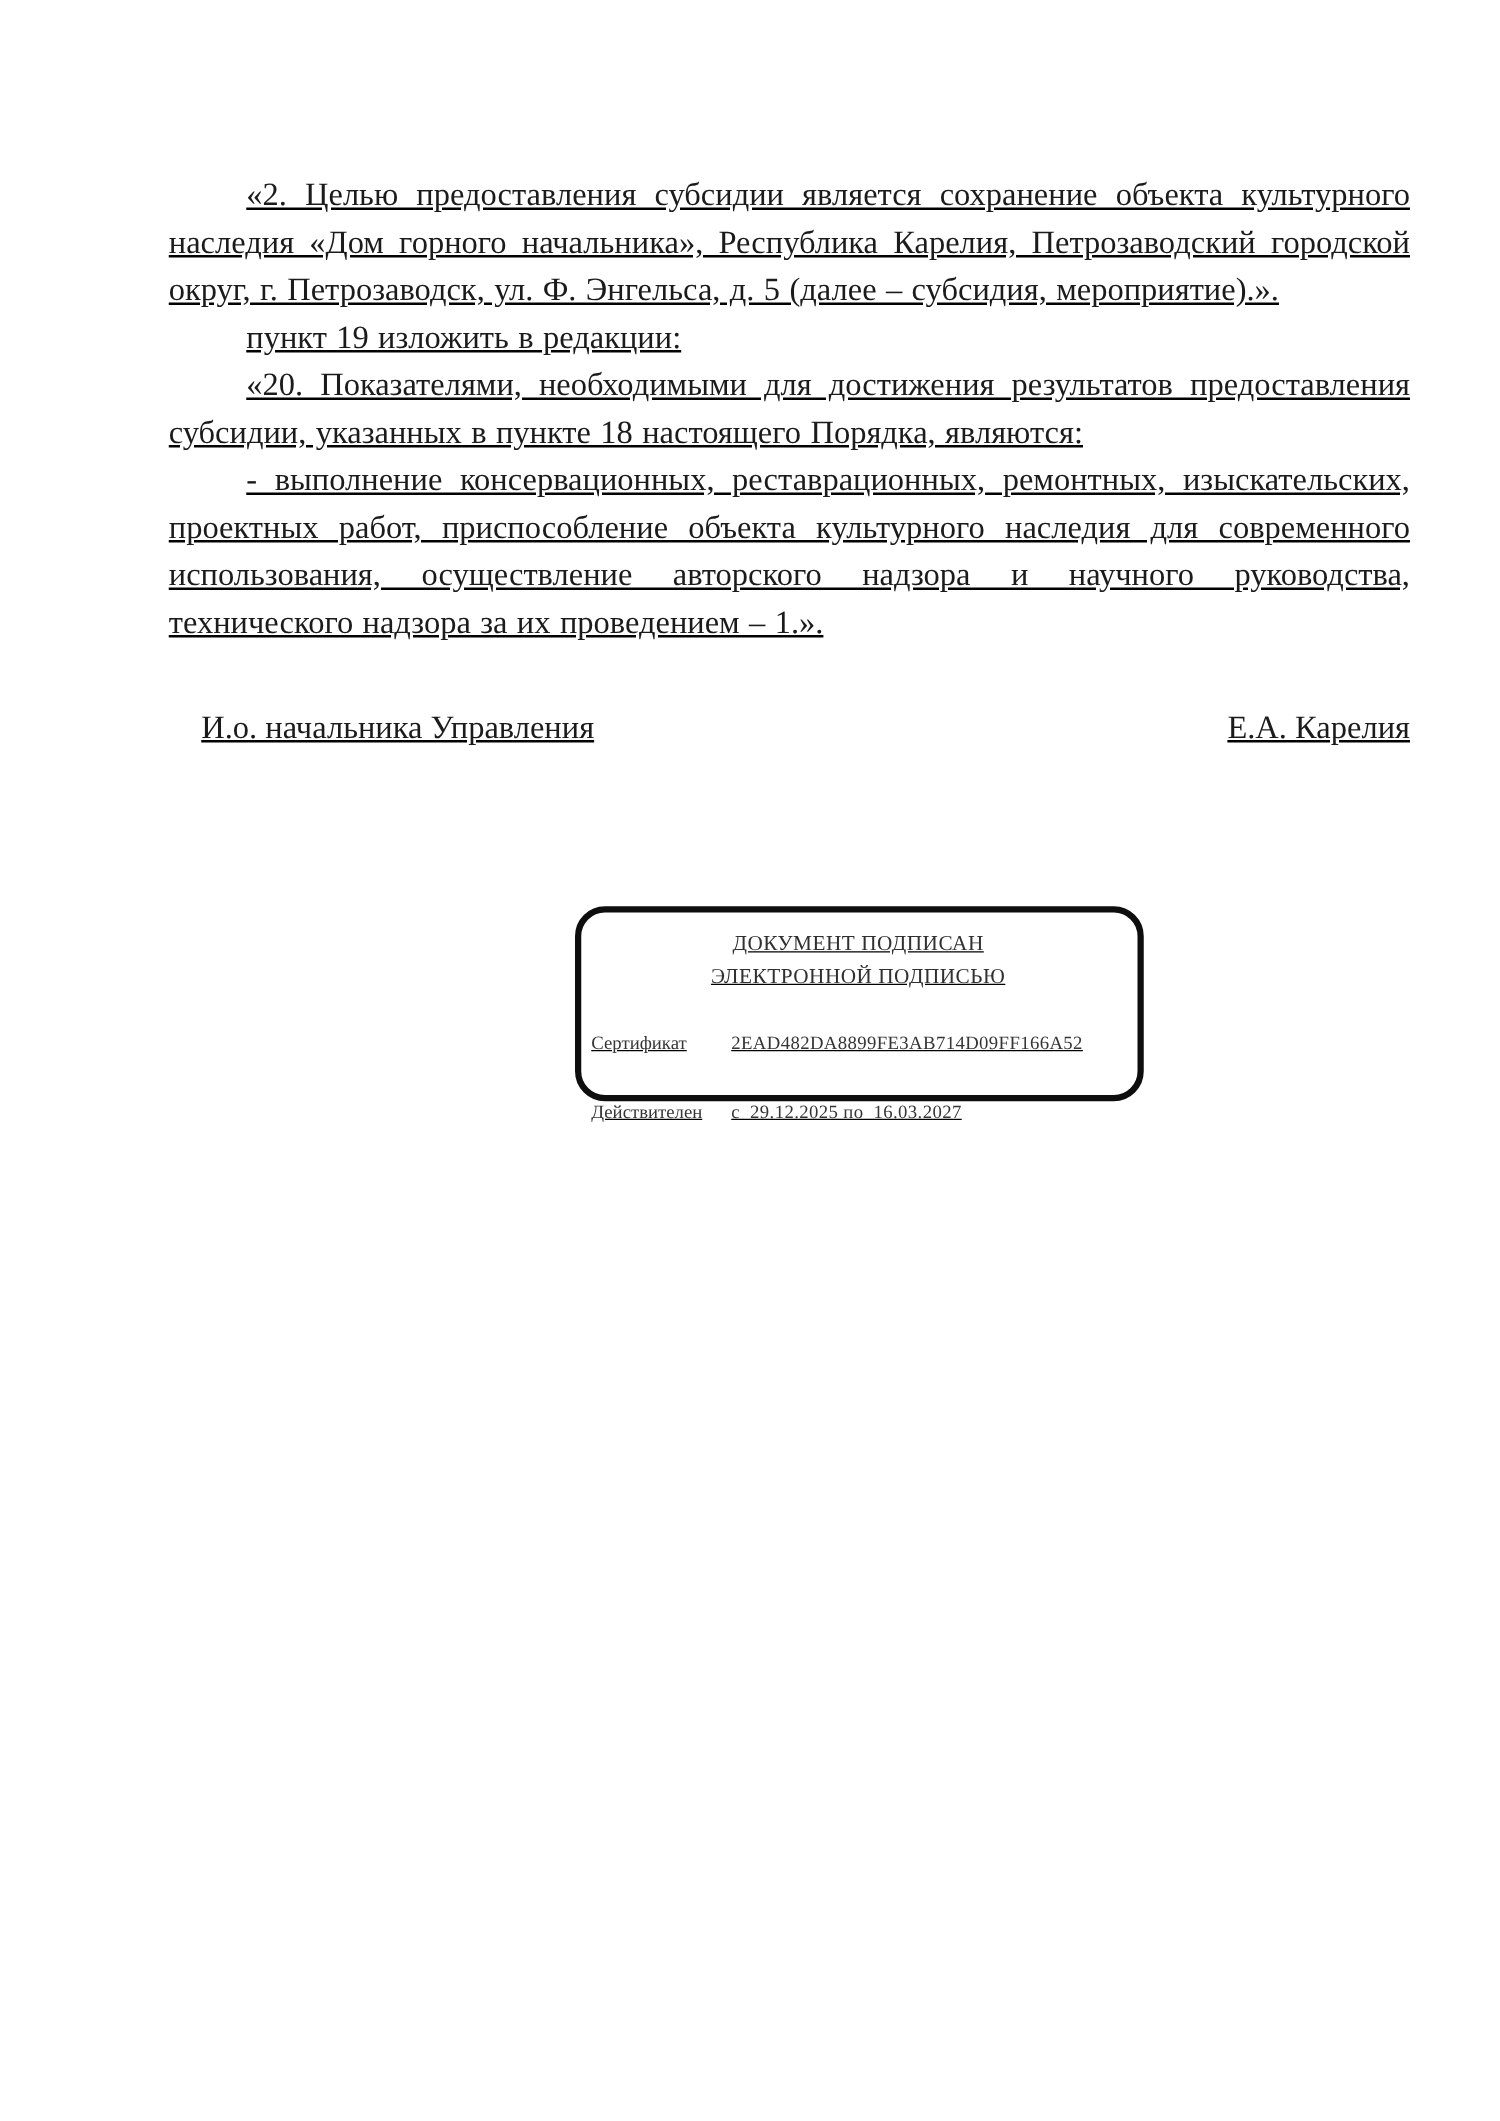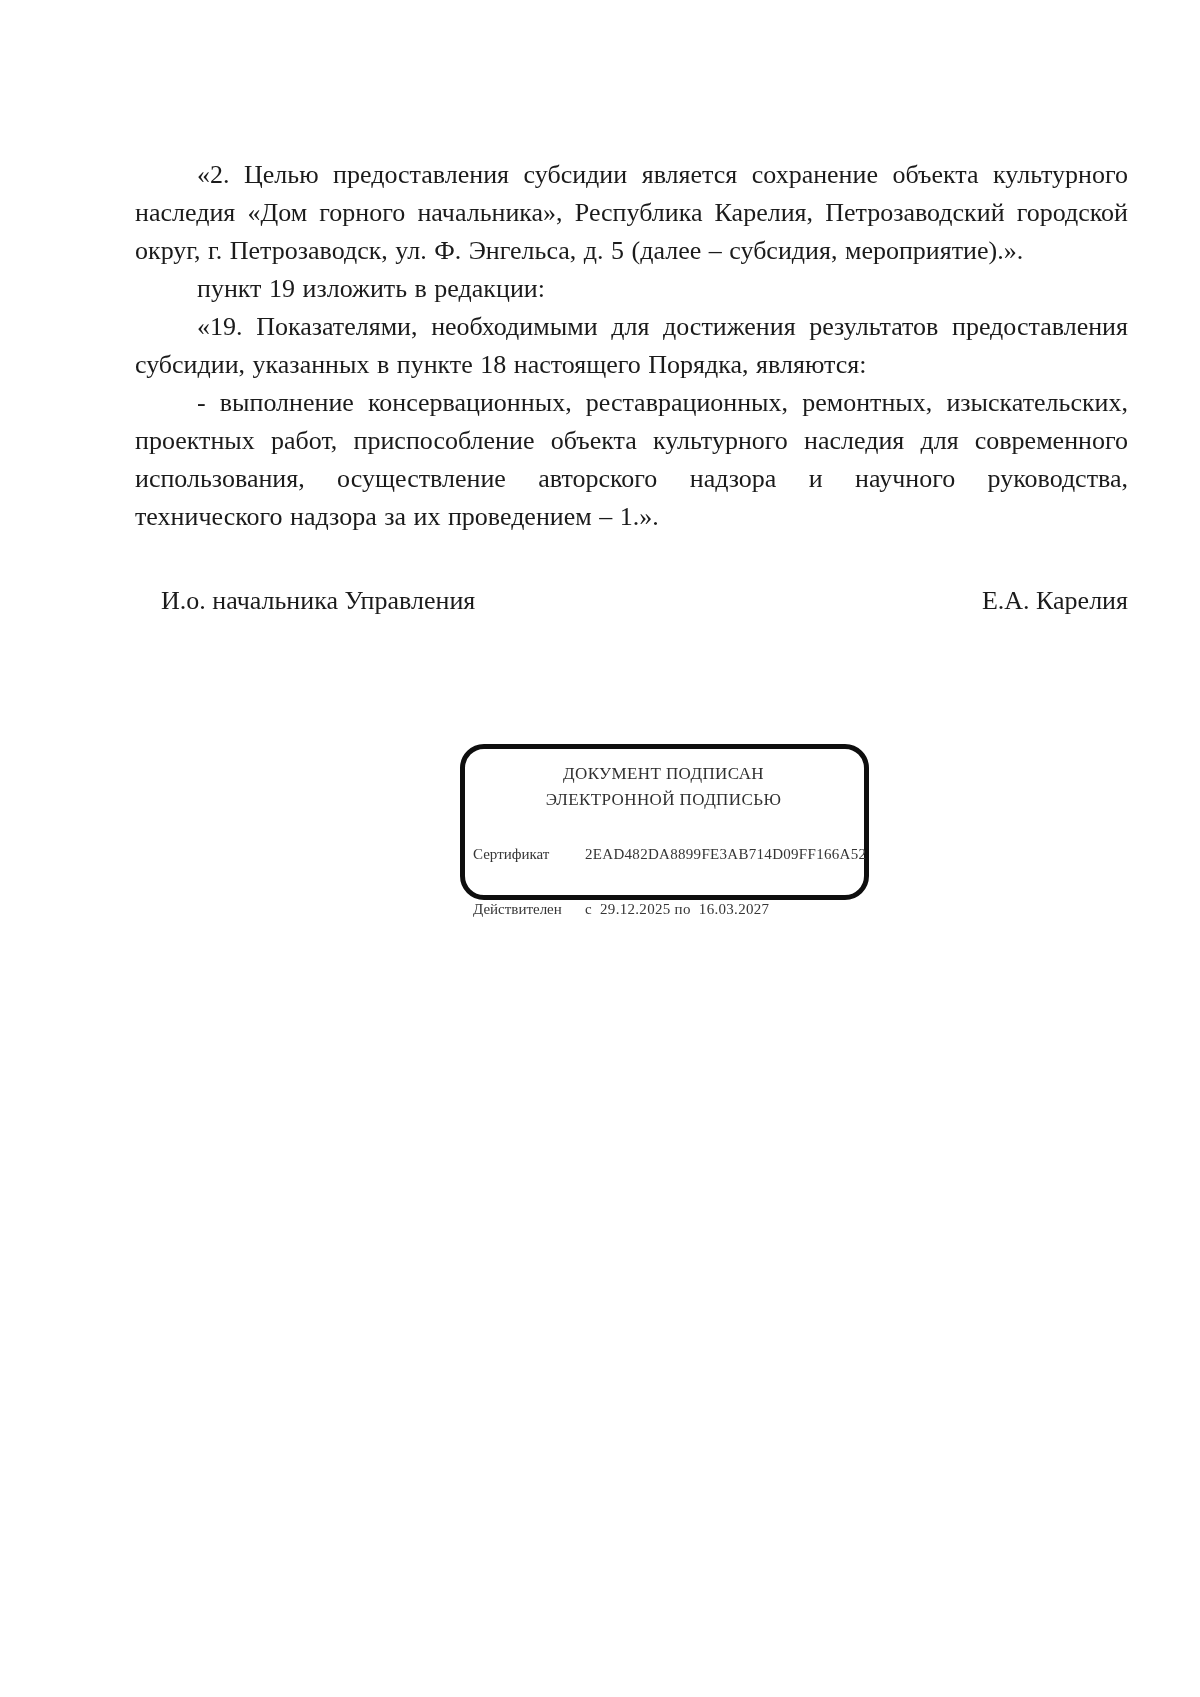--- a/index.html
+++ b/index.html
@@ -12,22 +12,23 @@
     position: relative;
     width: 1200px;
     height: 1697px;
     background: #ffffff;
     overflow: hidden;
     font-family: "Liberation Serif", "DejaVu Serif", serif;
   }
   .content {
     position: absolute;
     left: 135px;
-    top: 156px;
+    top: 137px;
     width: 993px;
+    text-decoration: underline;
   }
   .para {
     margin: 0;
     font-size: 26px;
     line-height: 38px;
     color: #1b1b1b;
     text-align: justify;
     text-indent: 62px;
     word-spacing: 1px;
   }
@@ -37,21 +38,21 @@
     align-items: baseline;
     margin-top: 46px;
     font-size: 26px;
     line-height: 38px;
     color: #1b1b1b;
     margin-left: 26px;
   }
   .stamp {
     margin-top: 124px;
     margin-left: 325px;
-    width: 409px;
+    width: 455px;
     height: 156px;
     border: 5px solid #0e0e0e;
     border-radius: 24px;
     padding: 12px 10px 8px 8px;
     background: #ffffff;
   }
   .stamp-title {
     text-align: center;
     font-size: 17px;
     line-height: 26px;
@@ -84,21 +85,21 @@
 </head>
 <body>
 
 <div class="page">
   <div class="content">
 
     <p class="para">«2. Целью предоставления субсидии является сохранение объекта культурного наследия «Дом горного начальника», Республика Карелия, Петрозаводский городской округ, г. Петрозаводск, ул. Ф. Энгельса, д. 5 (далее – субсидия, мероприятие).».</p>
 
     <p class="para">пункт 19 изложить в редакции:</p>
 
-    <p class="para">«19. Показателями, необходимыми для достижения результатов предоставления субсидии, указанных в пункте 18 настоящего Порядка, являются:</p>
+    <p class="para">«20. Показателями, необходимыми для достижения результатов предоставления субсидии, указанных в пункте 18 настоящего Порядка, являются:</p>
 
     <p class="para">- выполнение консервационных, реставрационных, ремонтных, изыскательских, проектных работ, приспособление объекта культурного наследия для современного использования, осуществление авторского надзора и научного руководства, технического надзора за их проведением – 1.».</p>
 
     <div class="sig-row">
       <span>И.о. начальника Управления</span>
       <span>Е.А. Карелия</span>
     </div>
 
     <div class="stamp">
       <div class="stamp-title">

